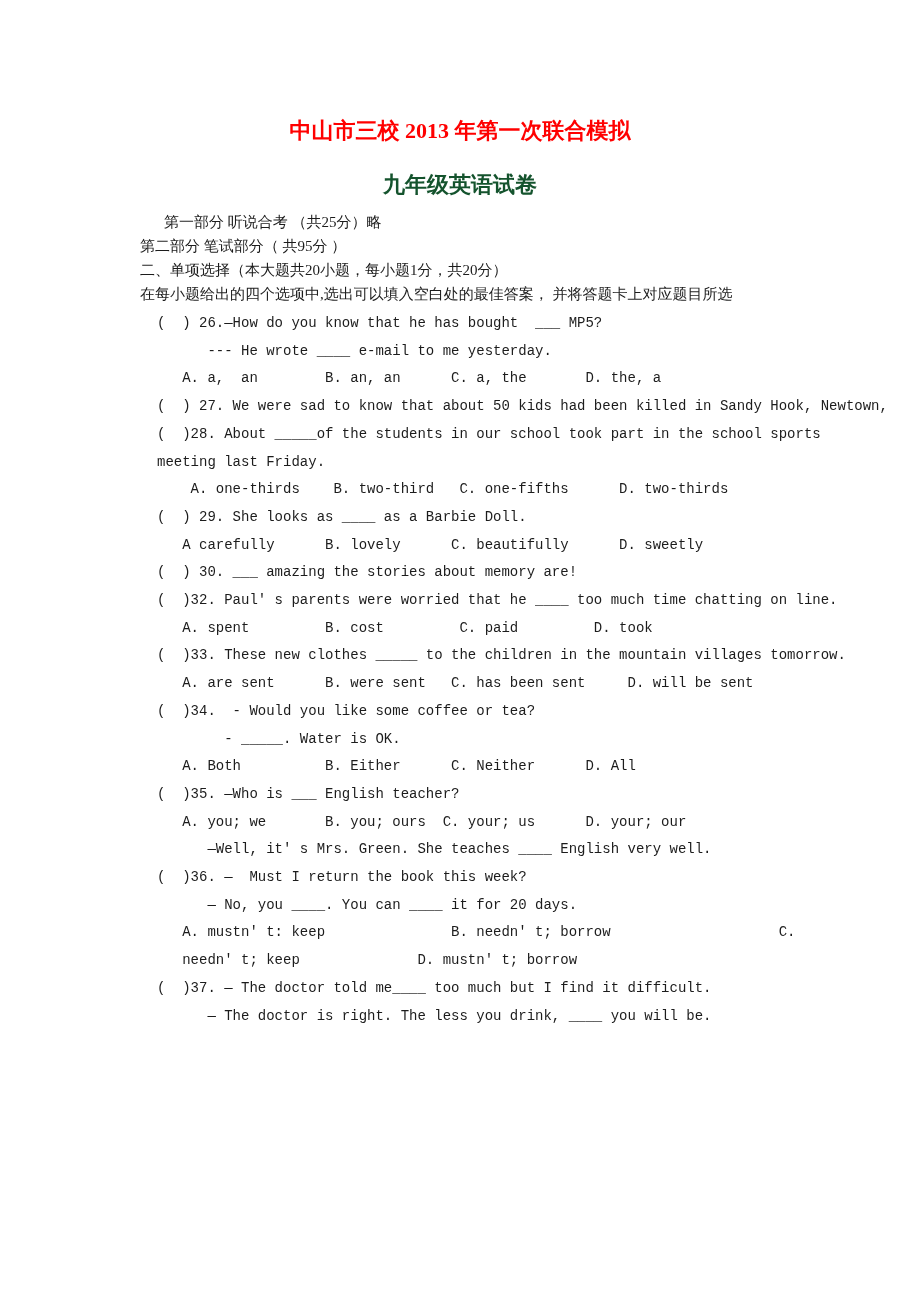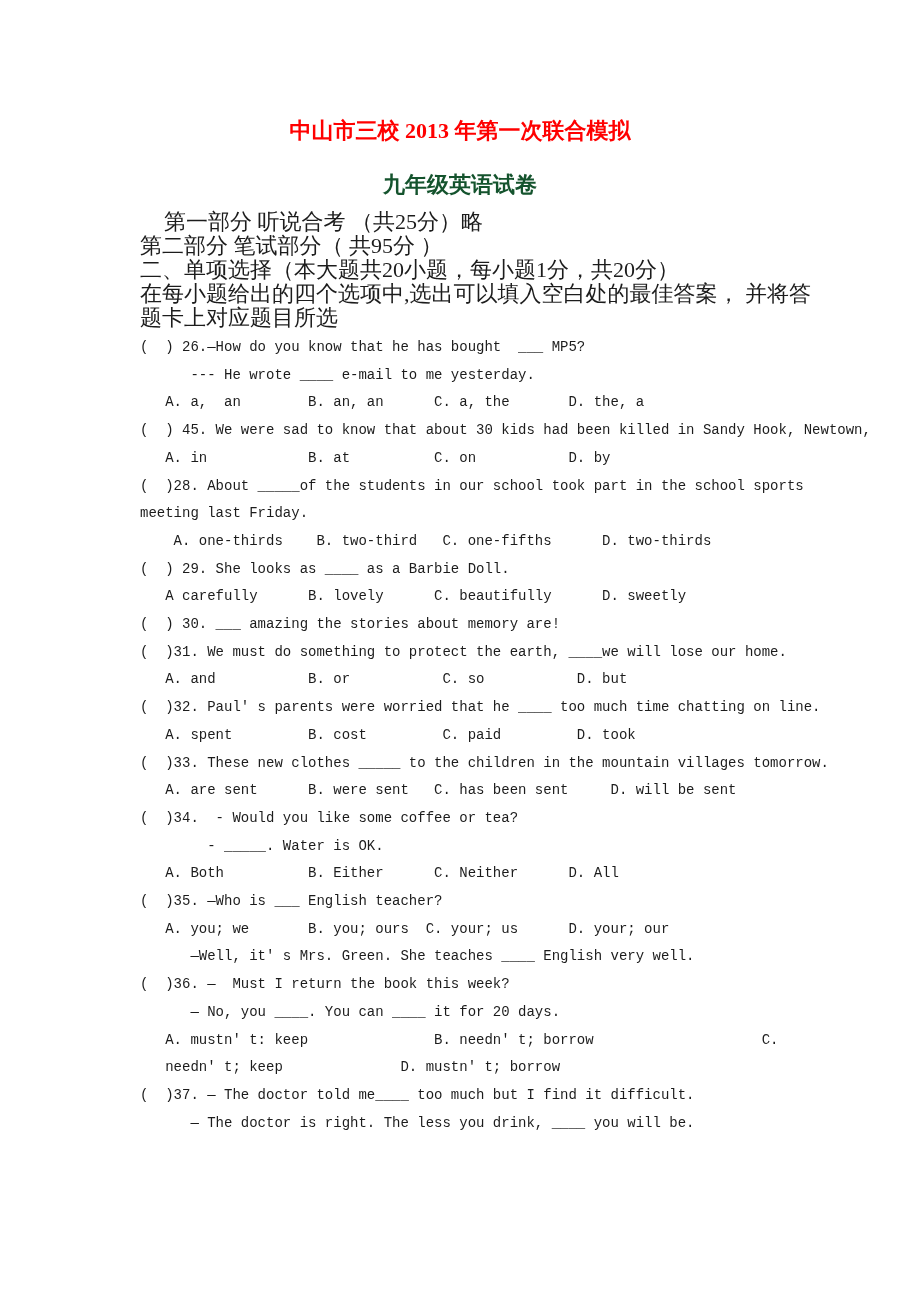--- a/index.html
+++ b/index.html
@@ -26,29 +26,29 @@
     text-align: center;
     color: #14532d;
     font-family: "Liberation Serif", "DejaVu Serif", serif;
     font-weight: bold;
     font-size: 22px;
     line-height: 30px;
   }
   .cn-block { margin-top: 10px; }
   .cn-line {
     font-family: "Liberation Serif", "DejaVu Serif", serif;
-    font-size: 22px;
+    font-size: 15px;
     line-height: 24px;
     padding-left: 140px;
     padding-right: 96px;
     white-space: pre-wrap;
   }
   .cn-line.indent1 { padding-left: 164px; }
   .cn-line.bold { font-weight: normal; }
-  .en-block { margin-top: 4px; }
+  .en-block { margin-top: 4px; margin-left: 17px; }
   .en-line {
     font-family: "Liberation Mono", "DejaVu Sans Mono", monospace;
     font-size: 14px;
     line-height: 27.7px;
     padding-left: 140px;
     white-space: pre;
   }
 </style>
 </head>
 <body>
@@ -67,43 +67,38 @@
 
   <div class="en-block">
 
     <div>
       <div class="en-line">(  ) 26.—How do you know that he has bought  ___ MP5?</div>
       <div class="en-line">      --- He wrote ____ e-mail to me yesterday.</div>
       <div class="en-line">   A. a,  an        B. an, an      C. a, the       D. the, a</div>
     </div>
 
     <div>
-      <div class="en-line">(  ) 45. We were sad to know that about 30 kids had been killed in Sandy Hook, Newtown,</div>
-      <div class="en-line">   A. in            B. at          C. on           D. by</div>
+      <div class="en-line">(  ) 27. We were sad to know that about 50 kids had been killed in Sandy Hook, Newtown,</div>
     </div>
 
     <div>
       <div class="en-line">(  )28. About _____of the students in our school took part in the school sports</div>
       <div class="en-line">meeting last Friday.</div>
       <div class="en-line">    A. one-thirds    B. two-third   C. one-fifths      D. two-thirds</div>
     </div>
 
     <div>
       <div class="en-line">(  ) 29. She looks as ____ as a Barbie Doll.</div>
       <div class="en-line">   A carefully      B. lovely      C. beautifully      D. sweetly</div>
     </div>
 
     <div>
       <div class="en-line">(  ) 30. ___ amazing the stories about memory are!</div>
     </div>
 
-    <div>
-      <div class="en-line">(  )31. We must do something to protect the earth, ____we will lose our home.</div>
-      <div class="en-line">   A. and           B. or           C. so           D. but</div>
-    </div>
 
     <div>
       <div class="en-line">(  )32. Paul' s parents were worried that he ____ too much time chatting on line.</div>
       <div class="en-line">   A. spent         B. cost         C. paid         D. took</div>
     </div>
 
     <div>
       <div class="en-line">(  )33. These new clothes _____ to the children in the mountain villages tomorrow.</div>
       <div class="en-line">   A. are sent      B. were sent   C. has been sent     D. will be sent</div>
     </div>

